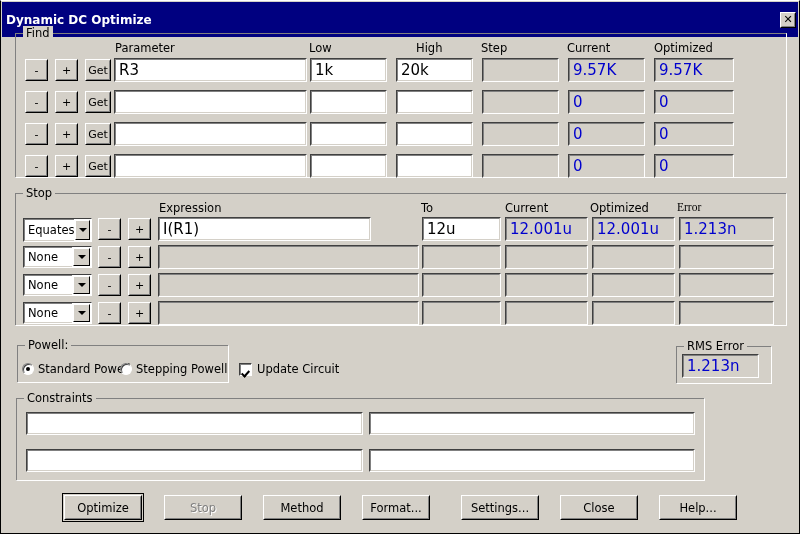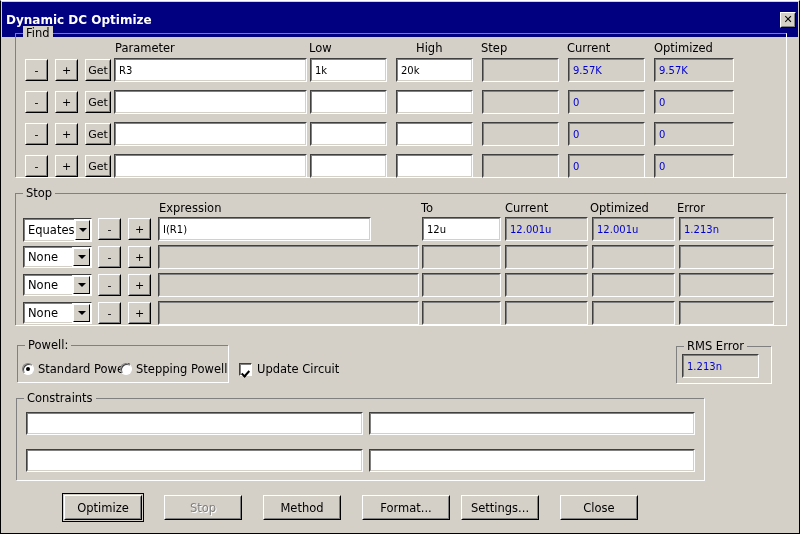--- a/index.html
+++ b/index.html
@@ -134,21 +134,21 @@
   .field > .finner {
     width: 100%; height: 100%;
     border-top: 1px solid #808080;
     border-left: 1px solid #808080;
     border-right: 1px solid #d4d0c8;
     border-bottom: 1px solid #d4d0c8;
     background: inherit;
     display: flex;
     align-items: center;
     padding-left: 3px;
-    font-size: 10px;
+    font-size: 15px;
     color: #000;
     white-space: nowrap;
     font-family: "DejaVu Sans", "Liberation Sans", sans-serif;
   }
   .field.readonly { background: #d4d0c8; }
   .field.readonly > .finner { color: #0000cd; }
 
   
   .combo {
     position: absolute;
@@ -409,21 +409,21 @@
 
   <div class="group" style="left:14px; top:192px; width:772px; height:133px;">
     <div class="group-inner"></div>
     <div class="group-label">Stop</div>
   </div>
 
   <div class="col-head" style="left:158px; top:200px;">Expression</div>
   <div class="col-head" style="left:420px; top:200px;">To</div>
   <div class="col-head" style="left:504px; top:200px;">Current</div>
   <div class="col-head" style="left:589px; top:200px;">Optimized</div>
-  <div class="col-head" style="left:676px; top:200px;">Error</div>
+  <div class="col-head" style="left:676px; top:200px;font-family:Liberation Serif, serif;">Error</div>
 
   <div class="combo" style="left:22px; top:217px; width:69px; height:24px;">
     <div class="cinner">Equates</div>
     <div class="carrow">
         <i></i>
       </div>
   </div>
   <button class="sbtn" style="left:97px; top:217px; width:23px; height:22px;">
       <span>-</span>
     </button>
@@ -577,23 +577,26 @@
 
   <button class="bbtn default" style="left:63px; top:494px; width:78px;">
       <span>Optimize</span>
     </button>
   <button class="bbtn disabled" style="left:163px; top:494px; width:78px;text-align:right;">
       <span>Stop</span>
     </button>
   <button class="bbtn" style="left:262px; top:494px; width:78px;">
       <span>Method</span>
     </button>
-  <button class="bbtn" style="left:361px; top:494px; width:88px;">
+  <button class="bbtn" style="left:361px; top:494px; width:68px;">
       <span>Format...</span>
     </button>
   <button class="bbtn" style="left:460px; top:494px; width:78px;">
       <span>Settings...</span>
     </button>
   <button class="bbtn" style="left:559px; top:494px; width:78px;">
       <span>Close</span>
     </button>
+  <button class="bbtn" style="left:658px; top:494px; width:78px;">
+      <span>Help...</span>
+    </button>
 
 </div>
 
 </body></html>

